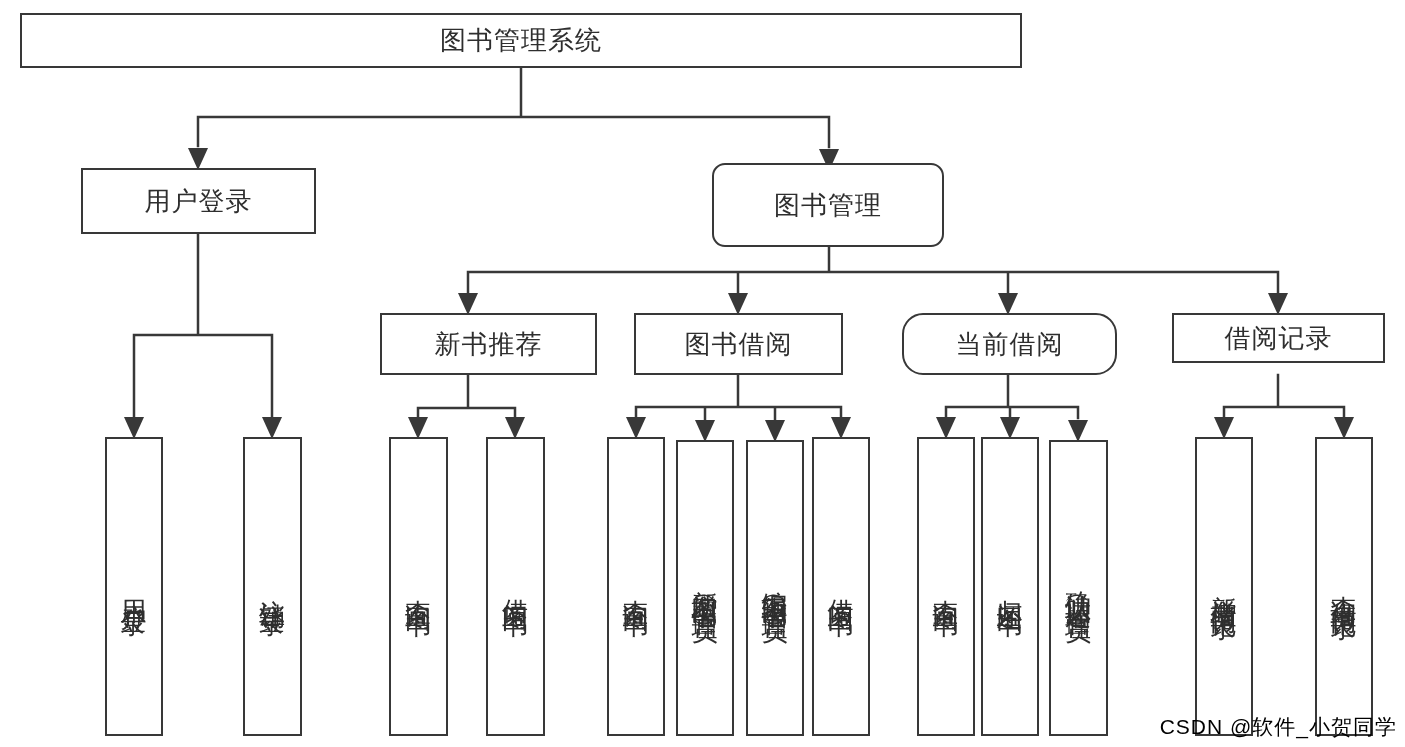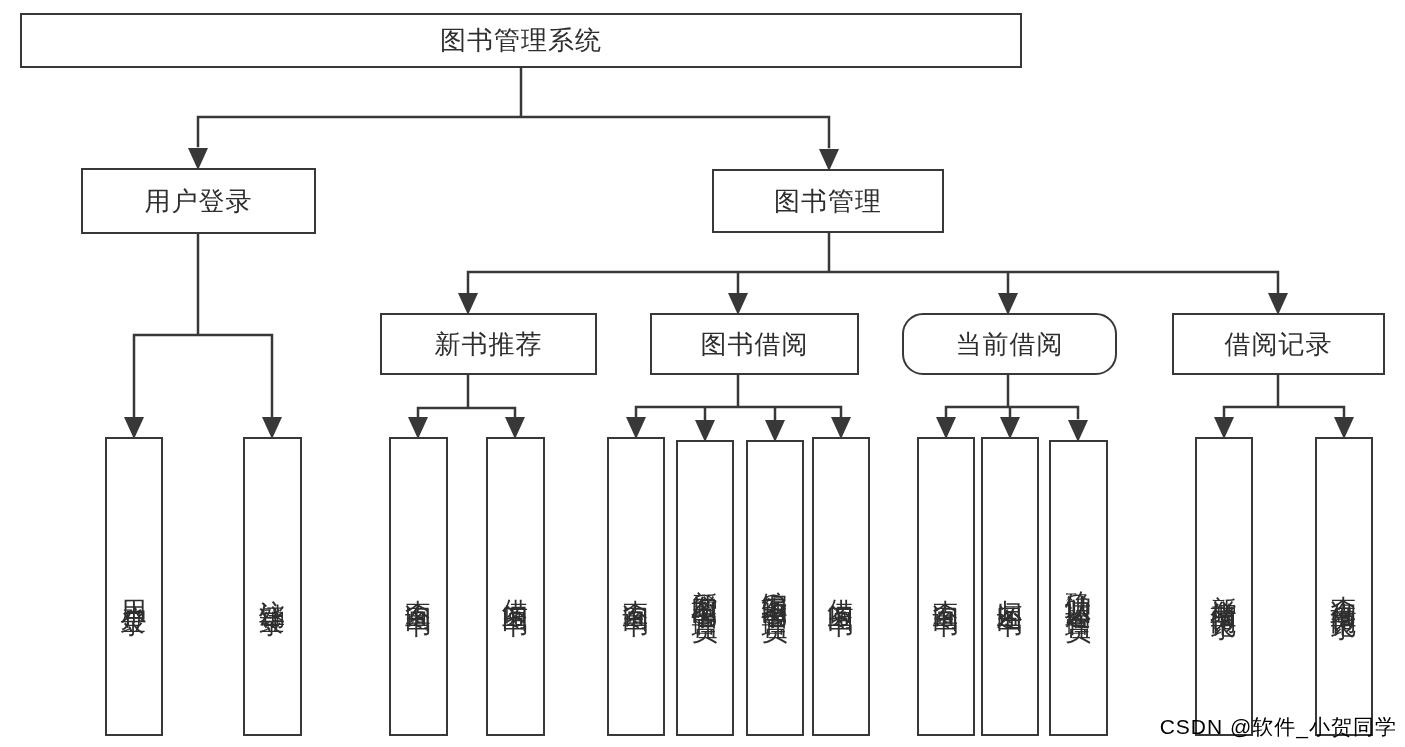--- a/index.html
+++ b/index.html
@@ -51,25 +51,25 @@
   .vbox {
     writing-mode: vertical-rl;
     text-orientation: mixed;
     font-size: 26px;
     letter-spacing: 4px;
     line-height: 1;
   }
   
   .n-root            { left: 20px;   top: 13px;  width: 1002px; height: 55px; }
   .n-user-login      { left: 81px;   top: 168px; width: 235px;  height: 66px; }
-  .n-book-mgmt       { left: 712px;  top: 169px; width: 232px;  height: 64px; }
+  .n-book-mgmt       { left: 712px;  top: 163px; width: 232px;  height: 84px; border-radius: 13px; }
   .n-new-book        { left: 380px;  top: 313px; width: 217px;  height: 62px; }
-  .n-book-borrow     { left: 634px;  top: 313px; width: 209px;  height: 62px; margin-left: 16px; }
+  .n-book-borrow     { left: 634px;  top: 313px; width: 209px;  height: 62px; }
   .n-current-borrow  { left: 902px;  top: 313px; width: 215px;  height: 62px; border-radius: 21px; }
-  .n-borrow-record   { left: 1172px; top: 313px; width: 213px;  height: 62px; }
+  .n-borrow-record   { left: 1172px; top: 313px; width: 213px;  height: 50px; }
   
   .n-ul-1  { left: 105px;  top: 437px; width: 58px; height: 299px; }
   .n-ul-2  { left: 243px;  top: 437px; width: 59px; height: 299px; }
   .n-nb-1  { left: 389px;  top: 437px; width: 59px; height: 299px; }
   .n-nb-2  { left: 486px;  top: 437px; width: 59px; height: 299px; }
   .n-bb-1  { left: 607px;  top: 437px; width: 58px; height: 299px; }
   .n-bb-2  { left: 676px;  top: 440px; width: 58px; height: 296px; }
   .n-bb-3  { left: 746px;  top: 440px; width: 58px; height: 296px; }
   .n-bb-4  { left: 812px;  top: 437px; width: 58px; height: 299px; }
   .n-cb-1  { left: 917px;  top: 437px; width: 58px; height: 299px; }

